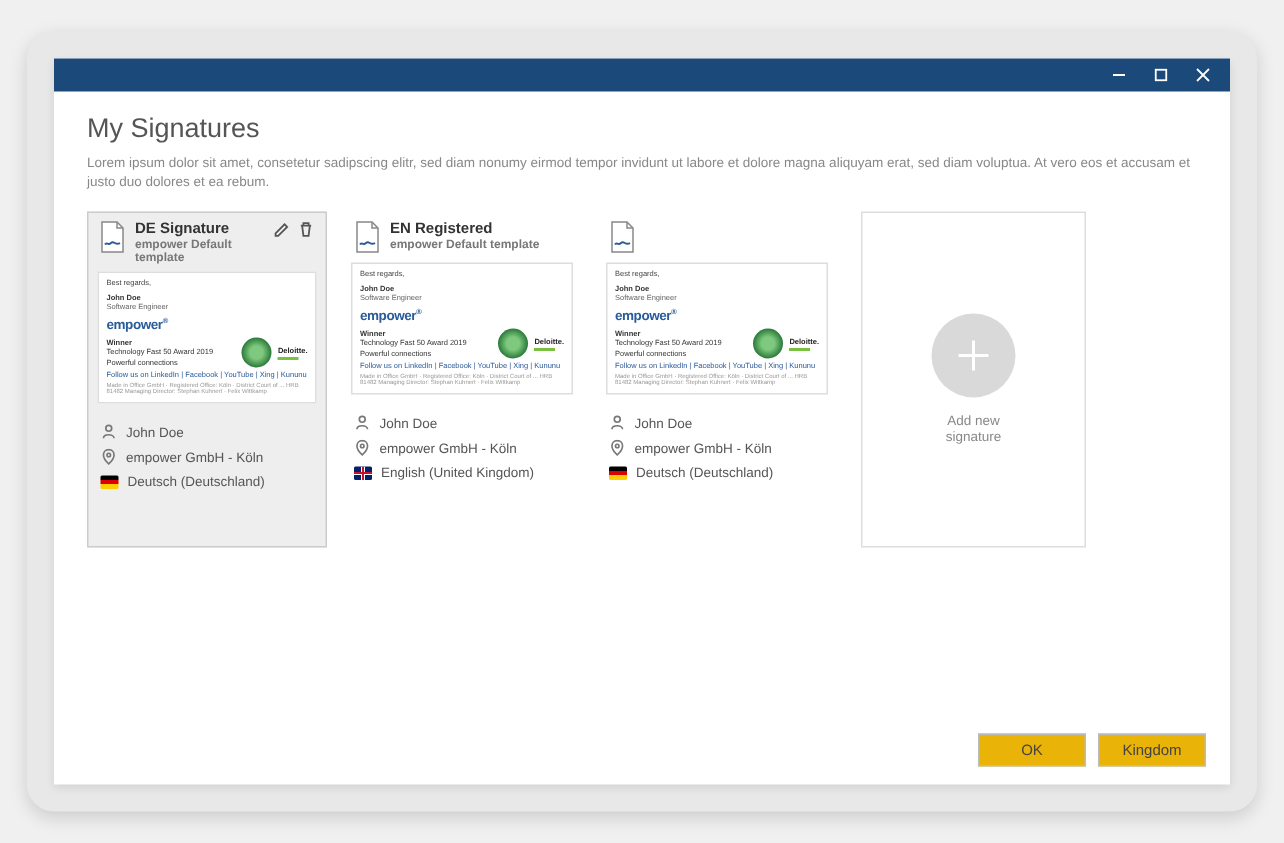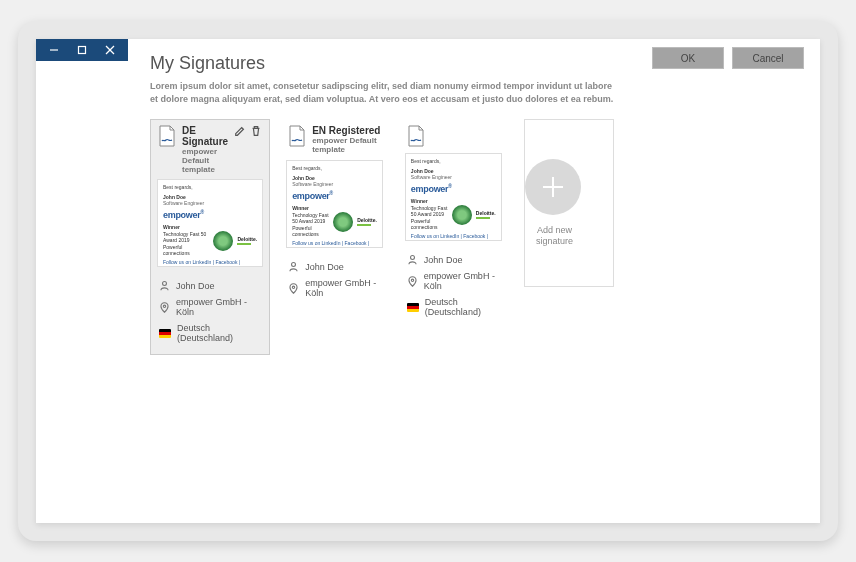--- a/index.html
+++ b/index.html
@@ -18,21 +18,21 @@
   background: #e8e8e8;
   border-radius: 18px;
   padding: 18px;
   box-shadow: 0 4px 12px rgba(0,0,0,0.15);
 }
 .window {
   width: 100%;
   height: 100%;
   background: #fff;
   display: flex;
-  flex-direction: row;
+  flex-direction: column;
   box-shadow: 0 2px 6px rgba(0,0,0,0.1);
 }
 .titlebar {
   background: #1b4a7a;
   height: 22px;
   display: flex;
   justify-content: flex-end;
   align-items: center;
   padding: 0 4px;
 }
@@ -58,28 +58,27 @@
   font-size: 18px;
   font-weight: 400;
   color: #555;
   margin-bottom: 6px;
 }
 .page-desc {
   font-size: 9px;
   color: #888;
   line-height: 1.4;
   margin-bottom: 14px;
-  font-weight: bold;
 }
 .cards {
   display: flex;
   gap: 10px;
 }
 .sig-card {
-  width: 182px;
+  width: 160px;
   display: flex;
   flex-direction: column;
 }
 .sig-card.selected {
   background: #eee;
   border: 1px solid #ccc;
 }
 .sig-card.selected .card-header { padding: 5px 7px 3px 7px; }
 .card-header {
   display: flex;
@@ -187,25 +186,25 @@
 .flag-uk::after {
   background:
     linear-gradient(to bottom, transparent 44%, #c8102e 44% 56%, transparent 56%),
     linear-gradient(to right, transparent 44%, #c8102e 44% 56%, transparent 56%);
 }
 .add-card {
   width: 150px;
   border: 1px solid #ddd;
   display: flex;
   flex-direction: column;
-  align-items: flex-start;
+  align-items: center;
   justify-content: center;
   gap: 10px;
   cursor: pointer;
-  height: 168px;
+  height: 224px;
   margin-left: 6px;
 }
 .add-circle {
   width: 56px; height: 56px;
   border-radius: 50%;
   background: #d9d9d9;
   display: flex;
   align-items: center;
   justify-content: center;
 }
@@ -220,21 +219,21 @@
 .footer {
   padding: 8px 16px 12px 16px;
   display: flex;
   justify-content: flex-end;
   gap: 8px;
 }
 .footer button {
   width: 72px;
   height: 22px;
   font-size: 10px;
-  background: #a3a3a3;
+  background: #eab308;
   border: 1px solid #bbb;
   color: #444;
   cursor: pointer;
 }
 </style>
 </head>
 <body>
 
 <div class="device-frame">
   <div class="window">
@@ -365,20 +364,24 @@
                 </svg>
               <span>John Doe</span>
             </div>
             <div class="meta-row">
               <svg viewBox="0 0 14 14">
                   <path d="M7 1 C4 1 2.5 3 2.5 5.5 C2.5 9 7 13 7 13 C7 13 11.5 9 11.5 5.5 C11.5 3 10 1 7 1 Z"></path>
                   <circle cx="7" cy="5.5" r="1.5"></circle>
                 </svg>
               <span>empower GmbH - Köln</span>
             </div>
+            <div class="meta-row">
+              <span class="flag flag-uk"></span>
+              <span>English (United Kingdom)</span>
+            </div>
           </div>
         </div>
 
         <div class="sig-card">
           <div class="card-header">
             <svg class="doc-icon" viewBox="0 0 18 22">
               <path d="M2 1 H12 L16 5 V21 H2 Z" fill="#fff" stroke="#888"></path>
               <path d="M12 1 V5 H16" fill="none" stroke="#888"></path>
               <path d="M4 16 C5 14 6 17 8 15 C10 13 11 17 14 15" stroke="#2a5b9a" fill="none" stroke-width="1.2"></path>
             </svg>
@@ -433,16 +436,16 @@
             </svg>
           </div>
           <div class="add-label">Add new signature</div>
         </div>
 
       </div>
     </div>
 
     <div class="footer">
       <button>OK</button>
-      <button>Cancel</button>
+      <button>Kingdom</button>
     </div>
   </div>
 </div>
 
 </body></html>

